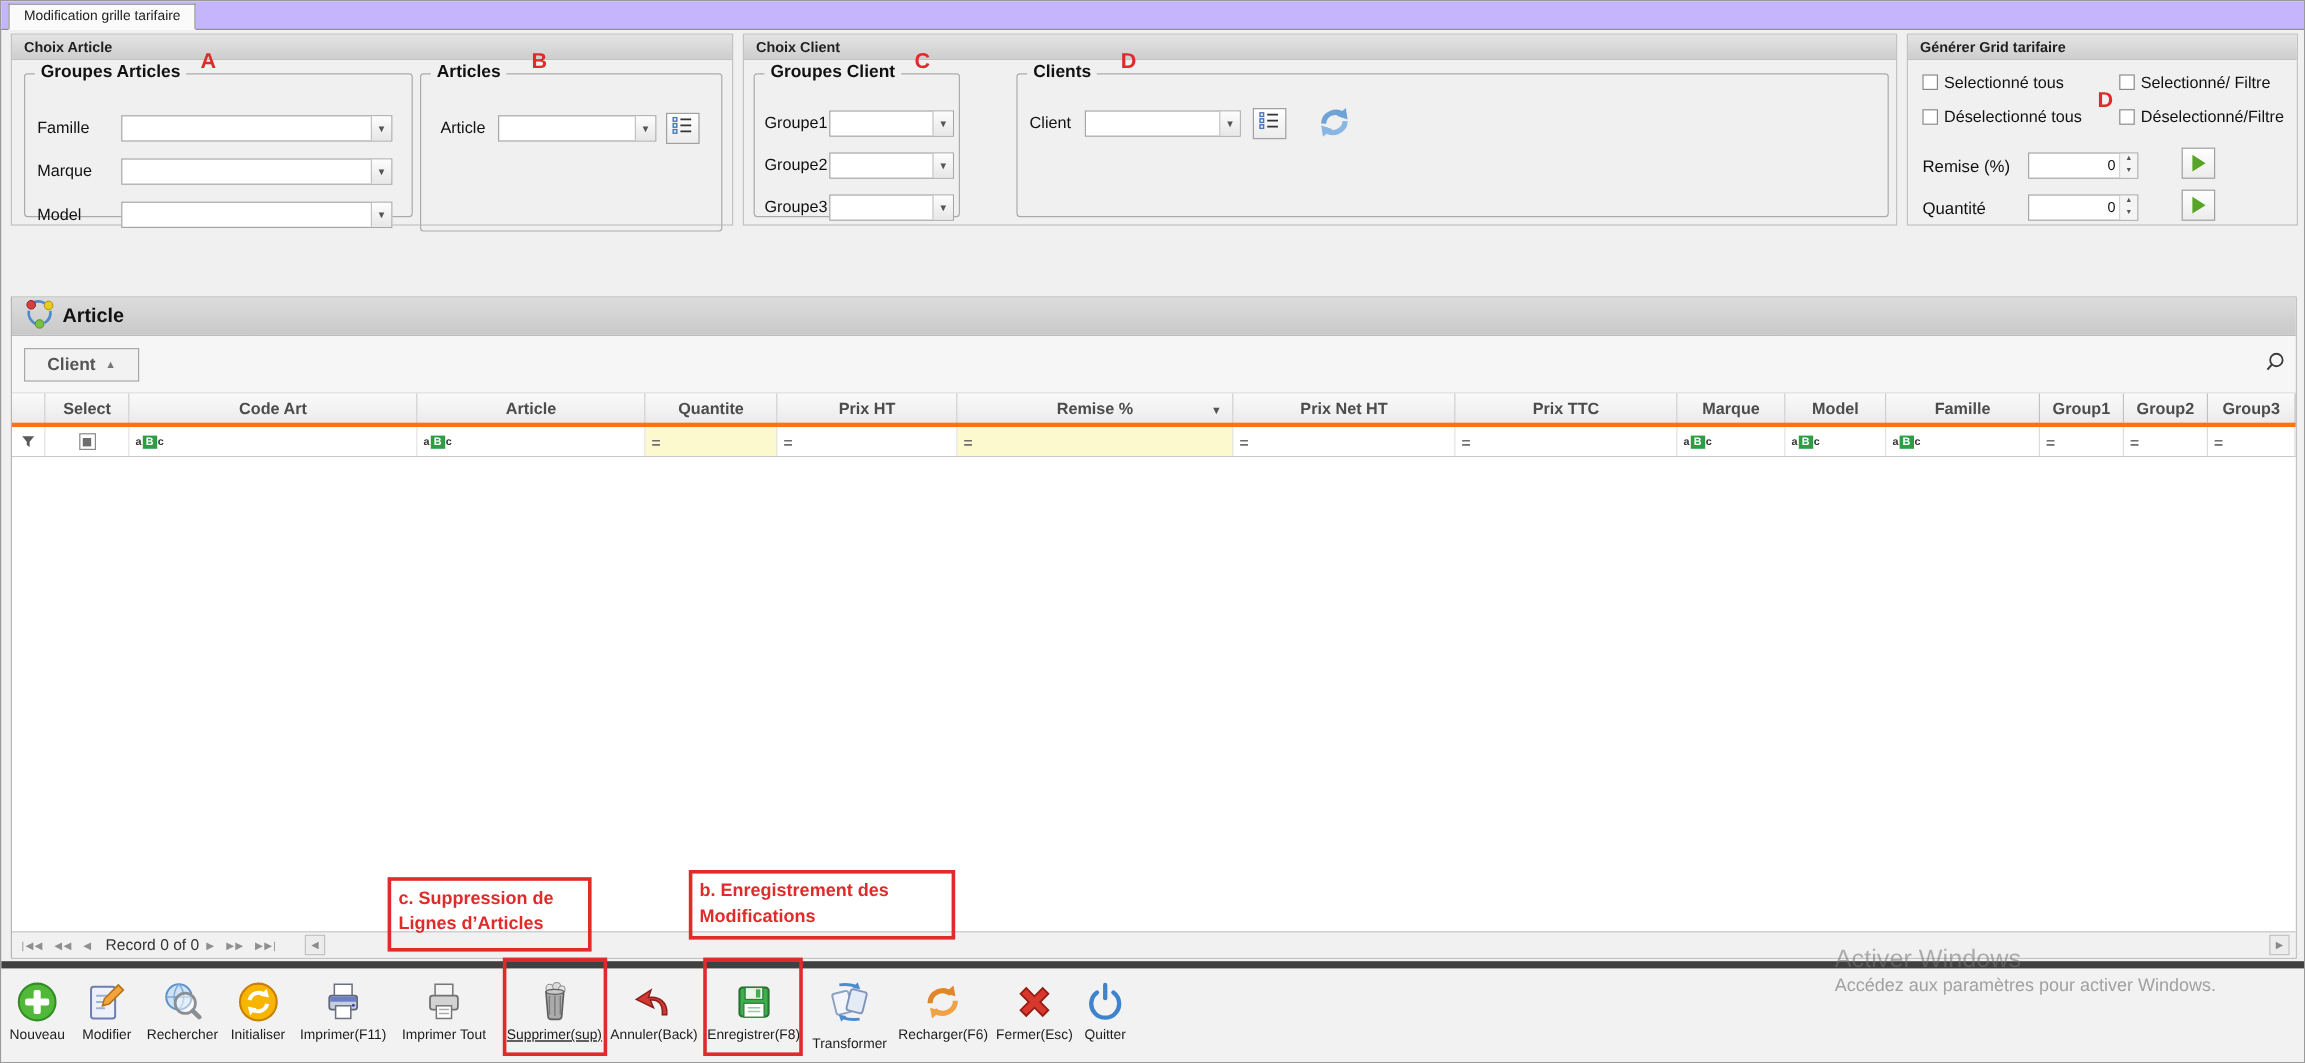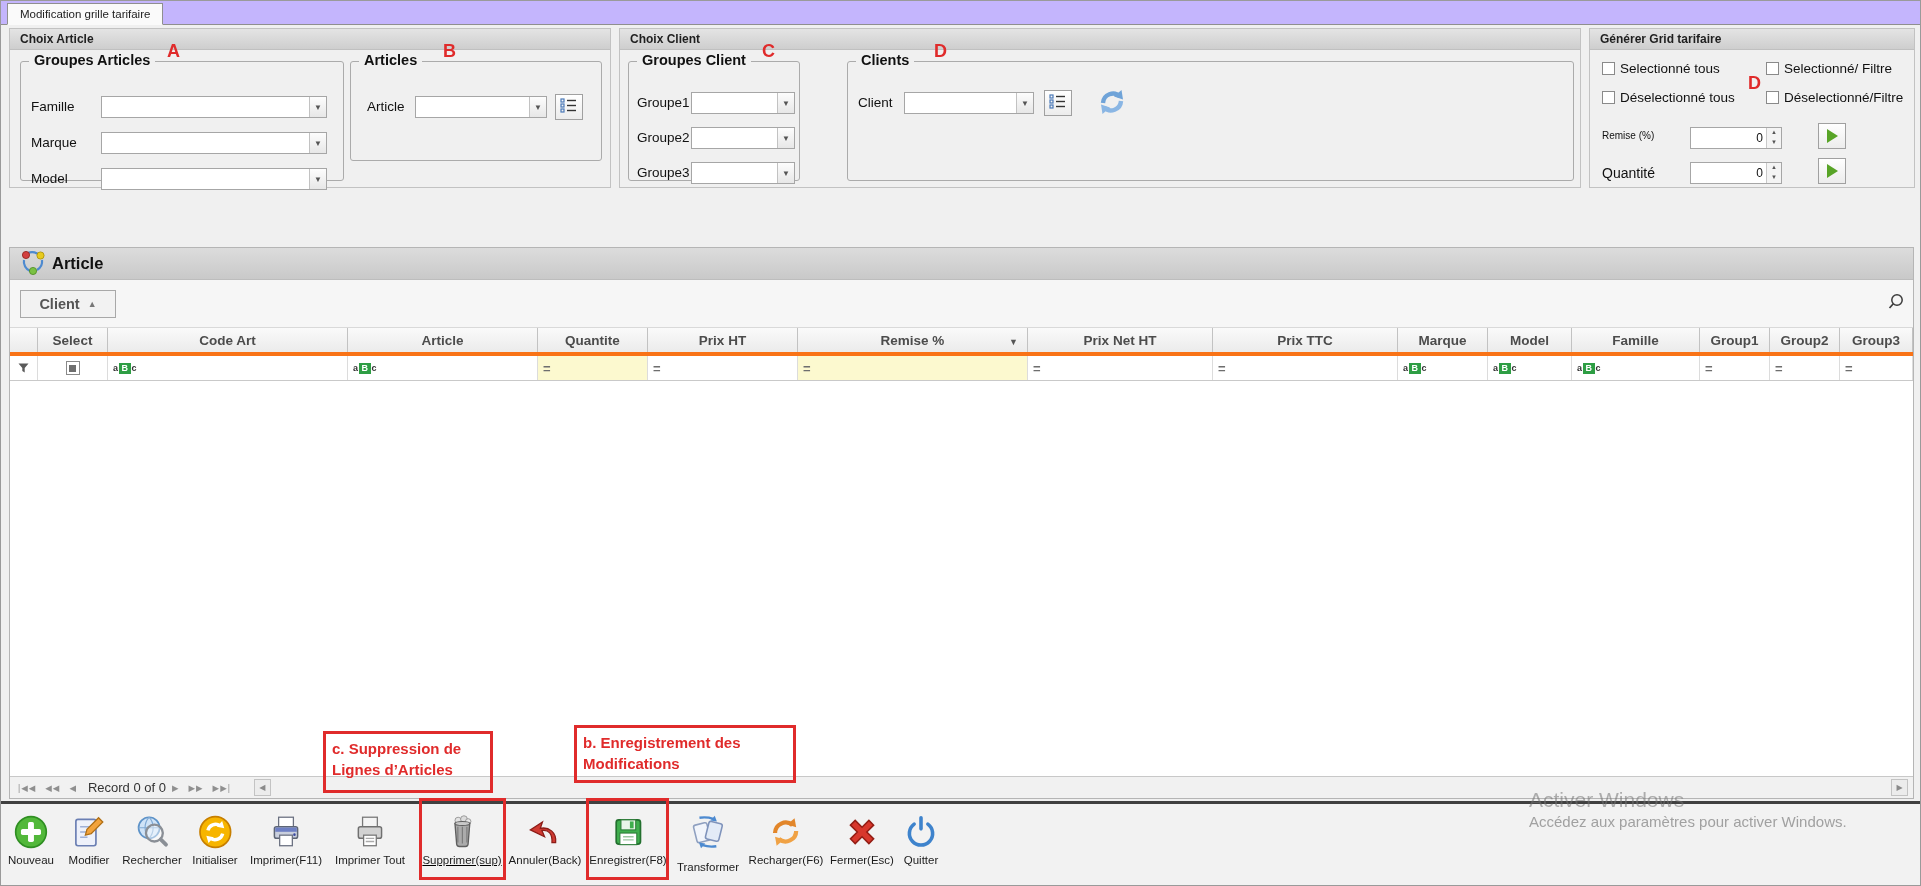--- a/index.html
+++ b/index.html
@@ -74,21 +74,21 @@
 
   .gnav { height:22px; background:#f1f1f1; border-top:1px solid #c8c8c8; display:flex; align-items:center; padding-left:8px; position:relative; }
   .nav-g { font-size:8.5px; color:#8f8f8f; margin-right:9px; letter-spacing:1px; }
   .nav-t { font-size:13px; color:#333; margin:0 6px 0 2px; }
   .sb-btn { width:17px; height:17px; border:1px solid #c3c3c3; background:#ececec; font-size:8px; color:#8a8a8a;
             display:inline-flex; align-items:center; justify-content:center; }
   .sb-left { margin-left:14px; }
   .sb-right { position:absolute; right:5px; top:2px; }
 
   
-  .toolbar { position:absolute; left:0; top:800px; width:100%; height:86px; background:#f2f2f2; border-top:3px solid #404040; }
+  .toolbar { position:absolute; left:0; top:800px; width:100%; height:86px; background:#f2f2f2; border-top:6px solid #404040; }
   .tbtn { position:absolute; top:9px; transform:translateX(-50%); text-align:center; white-space:nowrap; cursor:default; }
   .ticon { display:block; height:40px; }
   .tlabel { display:block; font-size:11.5px; color:#1c1c1c; margin-top:1px; }
   .tbtn.low-label .tlabel { margin-top:8px;text-align:center; }
 
   
   .ann-box { position:absolute; border:3px solid var(--ann-red,#e02b2b); color:var(--ann-red,#e02b2b);
              font-weight:bold; font-size:15px; line-height:1.4; padding:4px 6px; background:transparent; z-index:6; }
   .ann-frame { position:absolute; border:3px solid var(--ann-red,#e02b2b); z-index:6; }
 
@@ -128,21 +128,21 @@
           </div>
         </div>
       <div class="frow" style="top:106px">
           <span class="flabel" style="left:10px">Model</span>
         <div class="combo" style="left:80px;width:226px">
             <div class="combo-text"></div>
             <div class="combo-btn">▼</div>
           </div>
         </div>
     </div>
-    <div class="gb" style="left:340px;top:32px;width:252px;height:100px">
+    <div class="gb" style="left:340px;top:32px;width:252px;height:132px">
       <span class="gb-legend">Articles</span>
       <span class="ann-letter" style="left:92px;top:-21px">B</span>
       <div class="frow" style="top:34px">
           <span class="flabel" style="left:16px">Article</span>
         <div class="combo" style="left:64px;width:132px">
             <div class="combo-text"></div>
             <div class="combo-btn">▼</div>
           </div>
         <div class="sq-btn" style="left:204px">
             <span>
@@ -237,21 +237,21 @@
         <span>Selectionné/ Filtre</span>
       </div>
     <div class="cbrow" style="left:12px;top:61px">
         <span class="cb"></span>
         <span>Déselectionné tous</span>
       </div>
     <div class="cbrow" style="left:176px;top:61px">
         <span class="cb"></span>
         <span>Déselectionné/Filtre</span>
       </div>
-    <span class="flabel" style="position:absolute;left:12px;top:101px;font-size:10px">Remise (%)</span>
+    <span class="flabel" style="position:absolute;left:12px;top:101px;font-size:14px">Remise (%)</span>
     <div class="spin" style="left:100px;top:98px">
         <span class="spin-val">0</span>
         <span class="spin-btns">
           <span>▲</span>
           <span>▼</span>
         </span>
       </div>
     <div class="play-btn" style="left:228px;top:94px">
         <span class="play-tri"></span>
       </div>

